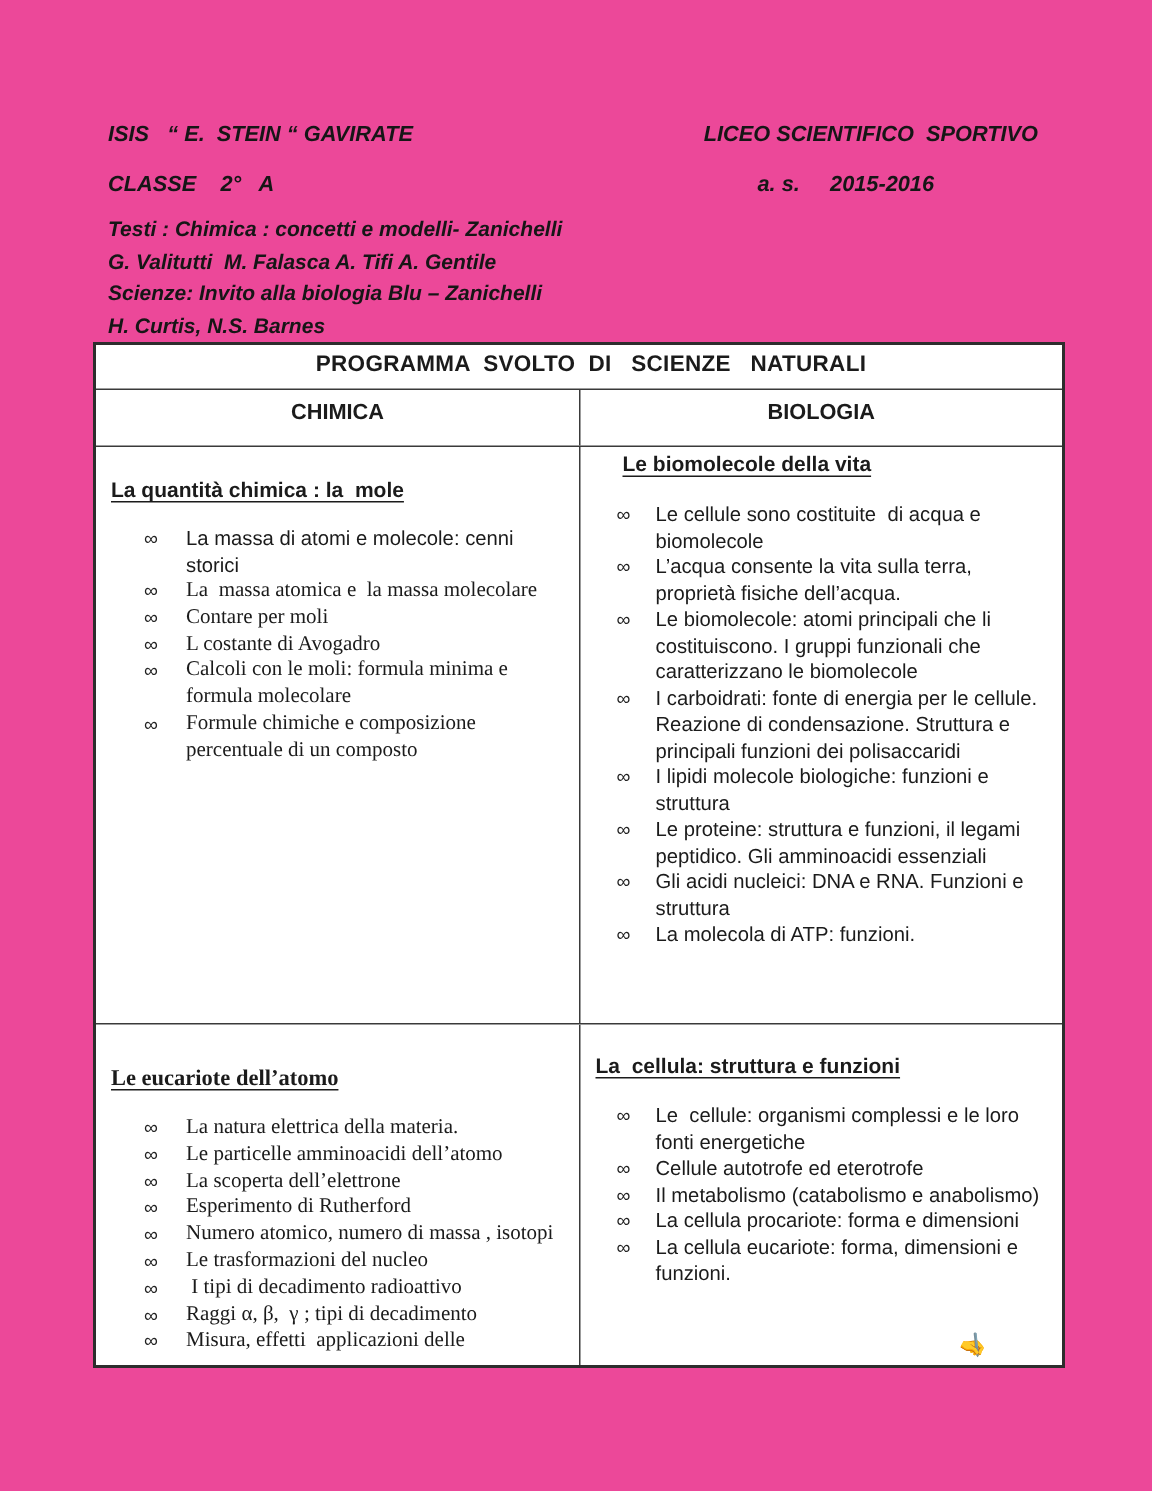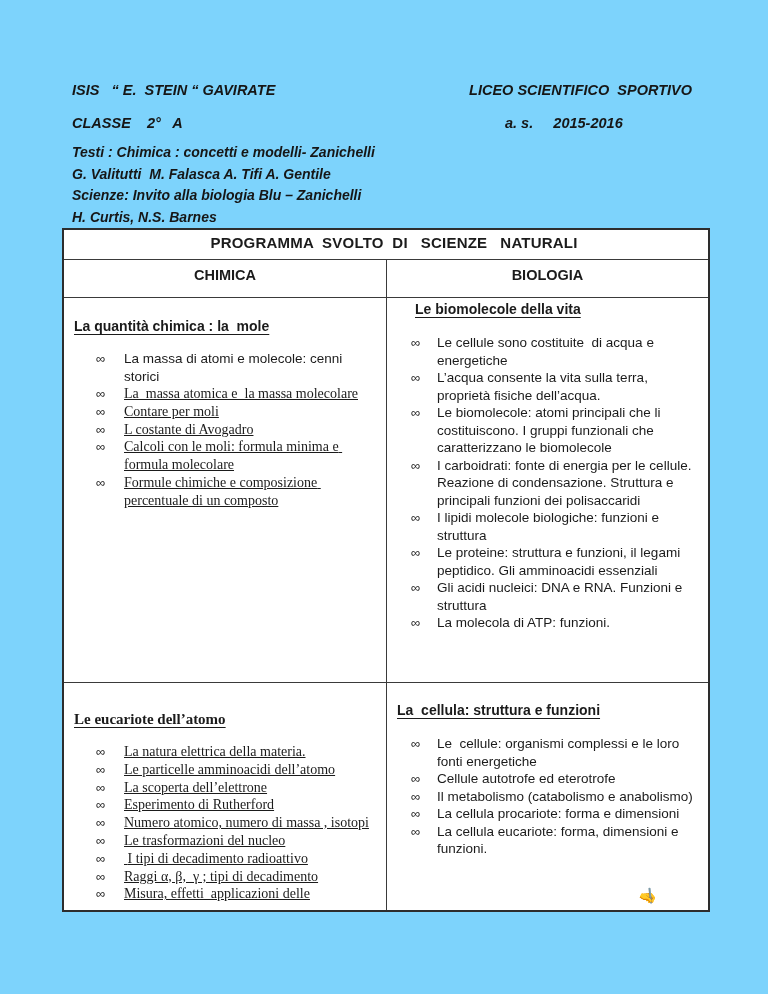--- a/index.html
+++ b/index.html
@@ -1,18 +1,18 @@
 <!DOCTYPE html>
 <html><head>
 <meta charset="utf-8">
 <style>
   * { margin:0; padding:0; box-sizing:border-box; }
   body { margin:0; background:#fff; }
   .page {
-    position:relative; width:768px; height:994px; background:#7dd3fc;
+    position:relative; width:768px; height:994px; background:#ec4899;
     color:#1b1b1b; font-family:"Liberation Sans", sans-serif; overflow:hidden;
   }
   .pre { white-space:pre-wrap; }
 
   
   .hdr-row { position:absolute; left:72px; right:76px; display:flex; justify-content:space-between; }
   .hdr-row1 { top:82px; }
   .hdr-row2 { top:115px; }
   .hdr-txt { font-size:14.5px; font-weight:bold; font-style:italic; color:#161616; }
   .hdr-anno { position:absolute; left:433px; }
@@ -45,21 +45,21 @@
     font-weight:bold; text-decoration:underline; text-underline-offset:3px;
     font-size:14px; white-space:pre-wrap;
   }
   .sec-heading.serif { font-family:"Liberation Serif", serif; font-size:15px; }
 
   ul.blist { list-style:none; }
   ul.blist li { display:flex; align-items:flex-start; }
   .mk { flex:0 0 28px; font-size:13px; line-height:17.5px; color:#222; }
   .tx { white-space:pre-wrap; line-height:17.5px; }
   .tx.sans { font-family:"Liberation Sans", sans-serif; font-size:13.5px; }
-  .tx.serif { font-family:"Liberation Serif", serif; font-size:14px; line-height:17.8px;text-decoration:underline; }
+  .tx.serif { font-family:"Liberation Serif", serif; font-size:14px; line-height:17.8px; }
 
   
   .c-chem1 .sec-heading { margin-top:20px; }
   .c-chem1 ul { margin-top:16px; padding-left:22px; }
   .c-bio1 .sec-heading { margin-top:3px;padding-left:18px; }
   .c-bio1 ul { margin-top:17px; padding-left:14px; }
   .c-bio1 .mk { flex-basis:26px; }
   .c-chem2 .sec-heading { margin-top:28px; }
   .c-chem2 ul { margin-top:15px; padding-left:22px; }
   .c-bio2 .sec-heading { margin-top:19px; }
@@ -128,21 +128,21 @@
               <span class="mk">∞</span>
               <span class="tx serif">Formule chimiche e composizione percentuale di un composto</span>
             </li>
         </ul>
       </div>
       <div class="cell cell-r c-bio1">
         <div class="sec-heading">Le biomolecole della vita</div>
         <ul class="blist">
           <li>
               <span class="mk">∞</span>
-              <span class="tx sans">Le cellule sono costituite  di acqua e energetiche</span>
+              <span class="tx sans">Le cellule sono costituite  di acqua e biomolecole</span>
             </li>
           <li>
               <span class="mk">∞</span>
               <span class="tx sans">L’acqua consente la vita sulla terra, proprietà fisiche dell’acqua.</span>
             </li>
           <li>
               <span class="mk">∞</span>
               <span class="tx sans">Le biomolecole: atomi principali che li costituiscono. I gruppi funzionali che caratterizzano le biomolecole</span>
             </li>
           <li>

